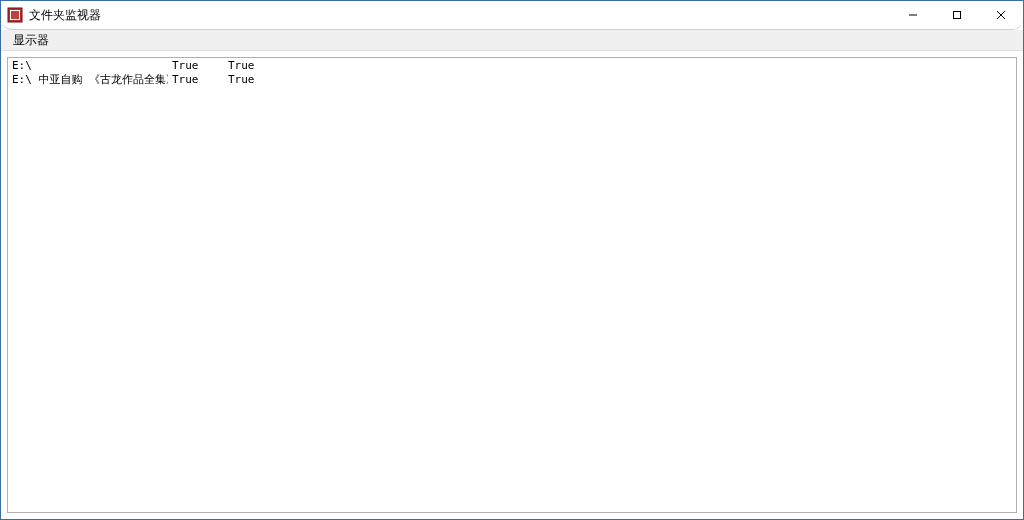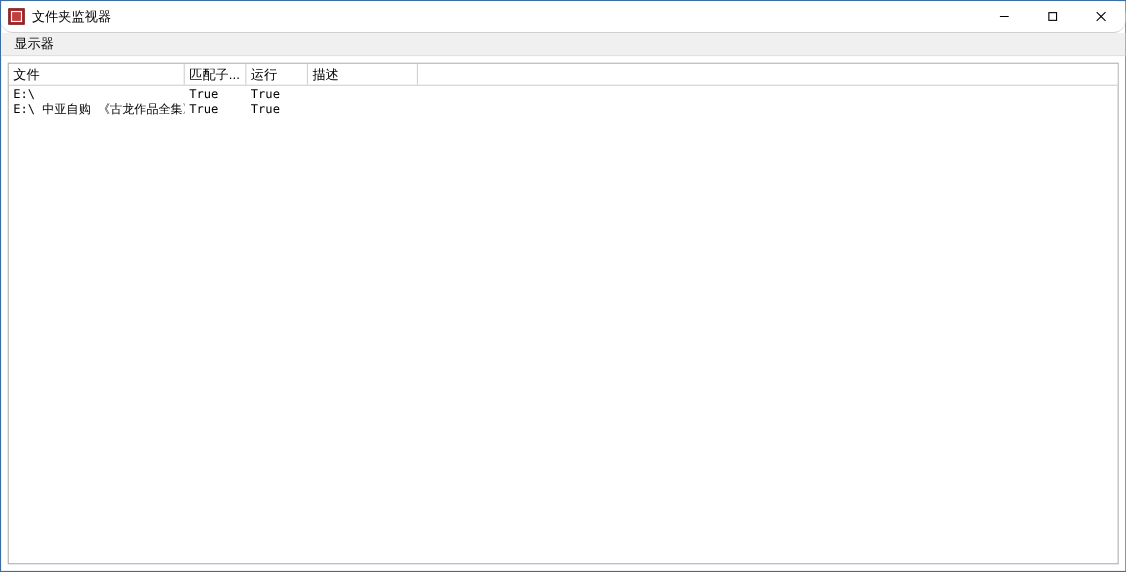--- a/index.html
+++ b/index.html
@@ -167,26 +167,20 @@
   </div>
 
   <div class="menubar">
     <div class="menu-item">显示器</div>
   </div>
 
   <div class="content">
     <div class="panel">
 
       <div class="listview">
-        <div class="lv-header">
-          <div class="lv-col c-file">文件</div>
-          <div class="lv-col c-match">匹配子...</div>
-          <div class="lv-col c-run">运行</div>
-          <div class="lv-col c-desc">描述</div>
-        </div>
         <div class="lv-body">
           <div class="lv-row">
             <div class="lv-cell c-file">E:\</div>
             <div class="lv-cell c-match">True</div>
             <div class="lv-cell c-run">True</div>
             <div class="lv-cell c-desc"></div>
           </div>
           <div class="lv-row">
             <div class="lv-cell c-file">E:\ 中亚自购 《古龙作品全集》...</div>
             <div class="lv-cell c-match">True</div>

